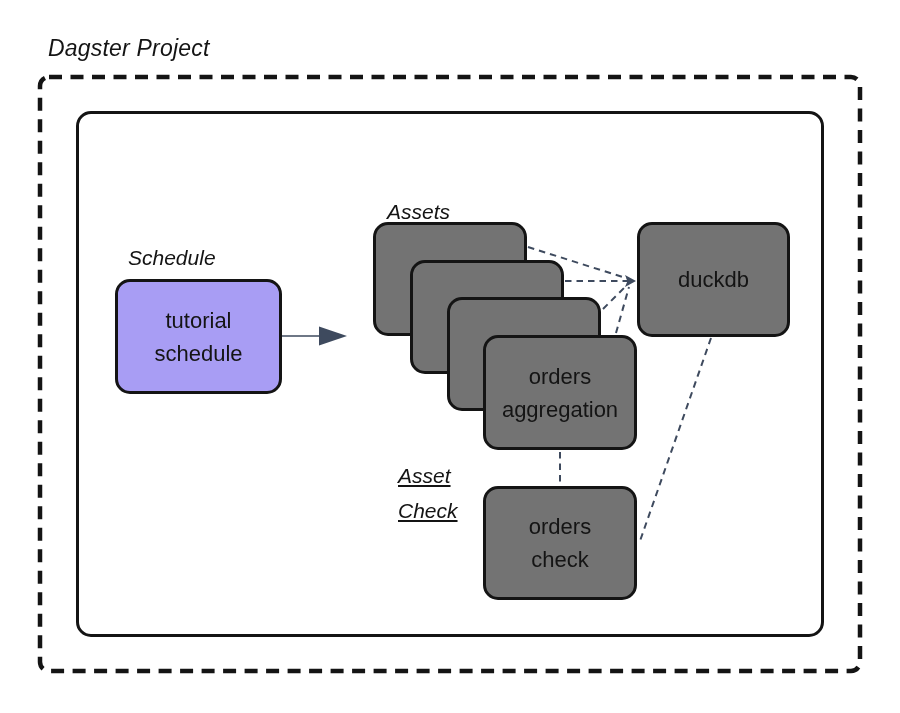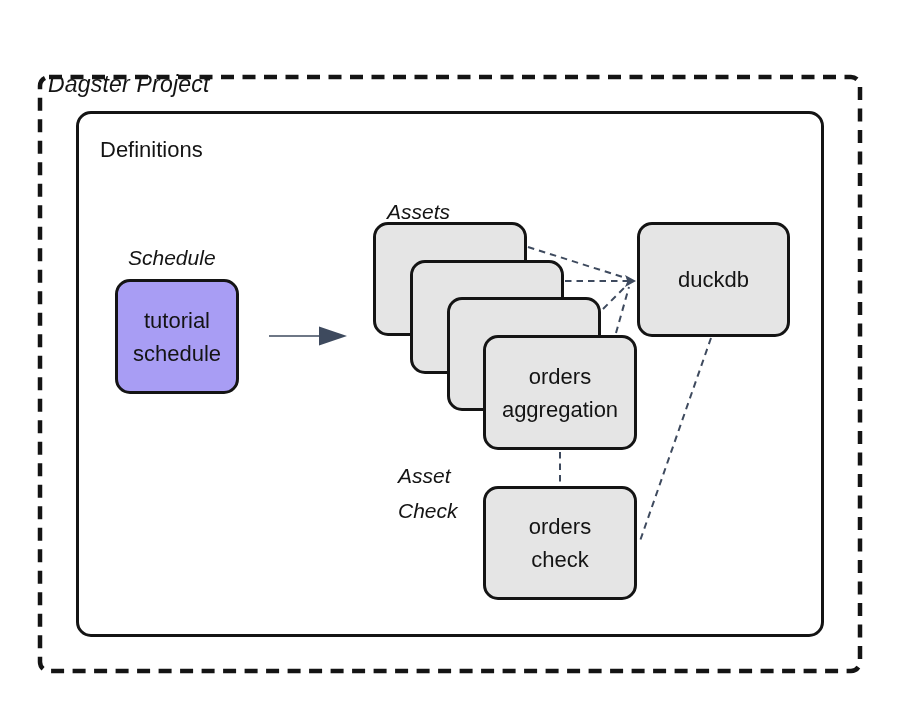--- a/index.html
+++ b/index.html
@@ -21,21 +21,20 @@
     width: 900px; height: 713px;
     pointer-events: none;
   }
   .diagram-title {
     position: absolute;
     left: 48px; top: 35px;
     font-size: 23px;
     font-style: italic;
     font-weight: 500;
     letter-spacing: 0.2px;
-    margin-top: 36px;
   }
   .definitions-box {
     position: absolute;
     left: 76px; top: 111px;
     width: 748px; height: 526px;
     border: 3.5px solid #141414;
     border-radius: 15px;
     background: transparent;
   }
   .definitions-label {
@@ -48,40 +47,40 @@
     position: absolute;
     font-size: 21px;
     font-style: italic;
     font-weight: 500;
     white-space: pre-line;
     line-height: 35px;
   }
   .schedule-label { left: 128px; top: 240px; }
   .assets-label   { left: 387px; top: 194px; }
   .resource-label { left: 649px; top: 183px; }
-  .asset-check-label { left: 398px; top: 458px; }
+  .asset-check-label { left: 398px; top: 458px; text-decoration: underline; }
   .node {
     position: absolute;
-    background: #e5e5e5;
+    background: #737373;
     border: 3.5px solid #141414;
     border-radius: 15px;
     display: flex;
     align-items: center;
     justify-content: center;
     text-align: center;
   }
   .node-label {
     font-size: 22px;
     line-height: 33px;
     white-space: pre-line;
     color: #141414;
   }
   .schedule-node {
     left: 115px; top: 279px;
-    width: 124px; height: 115px;
+    width: 167px; height: 115px;
     background: #a89df4;
   }
   .asset-card-1 { left: 373px; top: 222px; width: 154px; height: 114px; }
   .asset-card-2 { left: 410px; top: 260px; width: 154px; height: 114px; }
   .asset-card-3 { left: 447px; top: 297px; width: 154px; height: 114px; }
   .orders-aggregation-node { left: 483px; top: 335px; width: 154px; height: 115px; }
   .duckdb-node { left: 637px; top: 222px; width: 153px; height: 115px; }
   .orders-check-node { left: 483px; top: 486px; width: 154px; height: 114px; }
 </style>
 </head>
@@ -103,21 +102,20 @@
       <path d="M616,333 L629,287"></path>
       <path d="M711,338 L640,541"></path>
       <path d="M560,452 L560,483"></path>
     </g>
     <polygon points="636,281 625,275 627.5,281 625,287" fill="#3e4a5e"></polygon>
   </svg>
 
   <div class="diagram-title">Dagster Project</div>
 
   <div class="definitions-box"></div>
-  <div class="definitions-label">Definitions</div>
 
   <div class="group-label schedule-label">Schedule</div>
   <div class="node schedule-node">
     <div class="node-label">tutorial
 schedule</div>
   </div>
 
   <div class="group-label assets-label">Assets</div>
   <div class="node asset-card-1"></div>
   <div class="node asset-card-2"></div>

